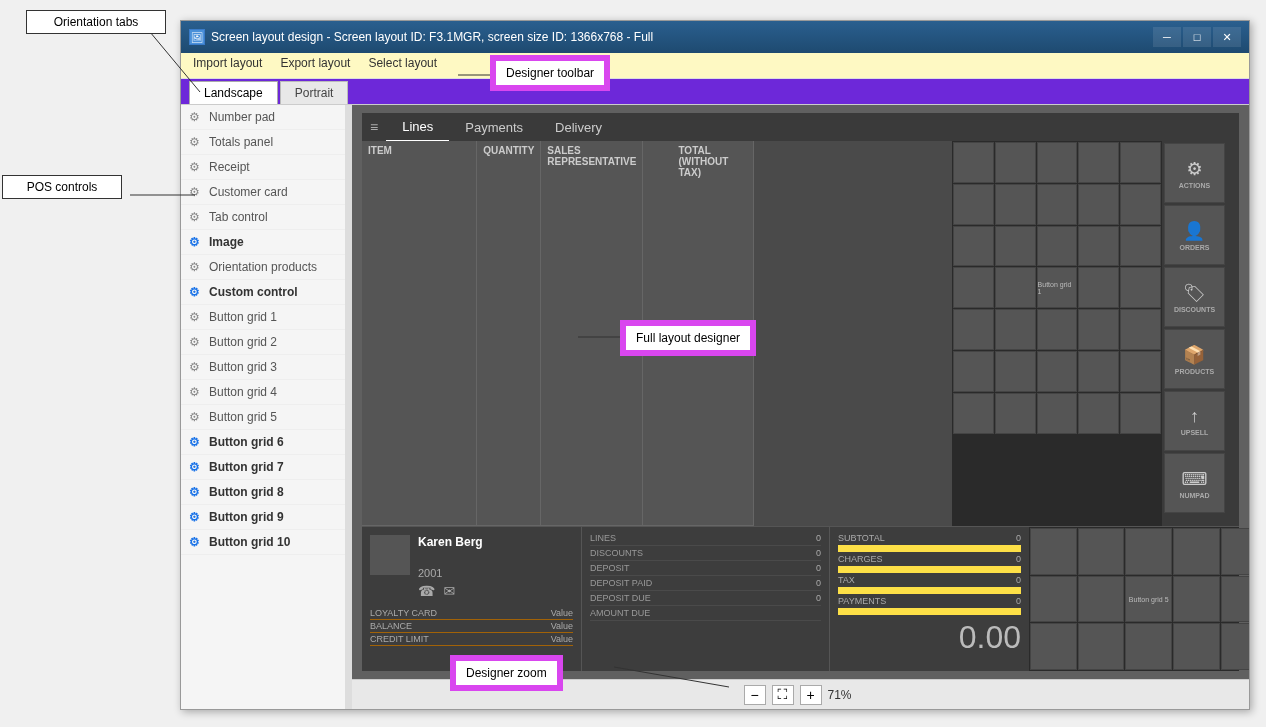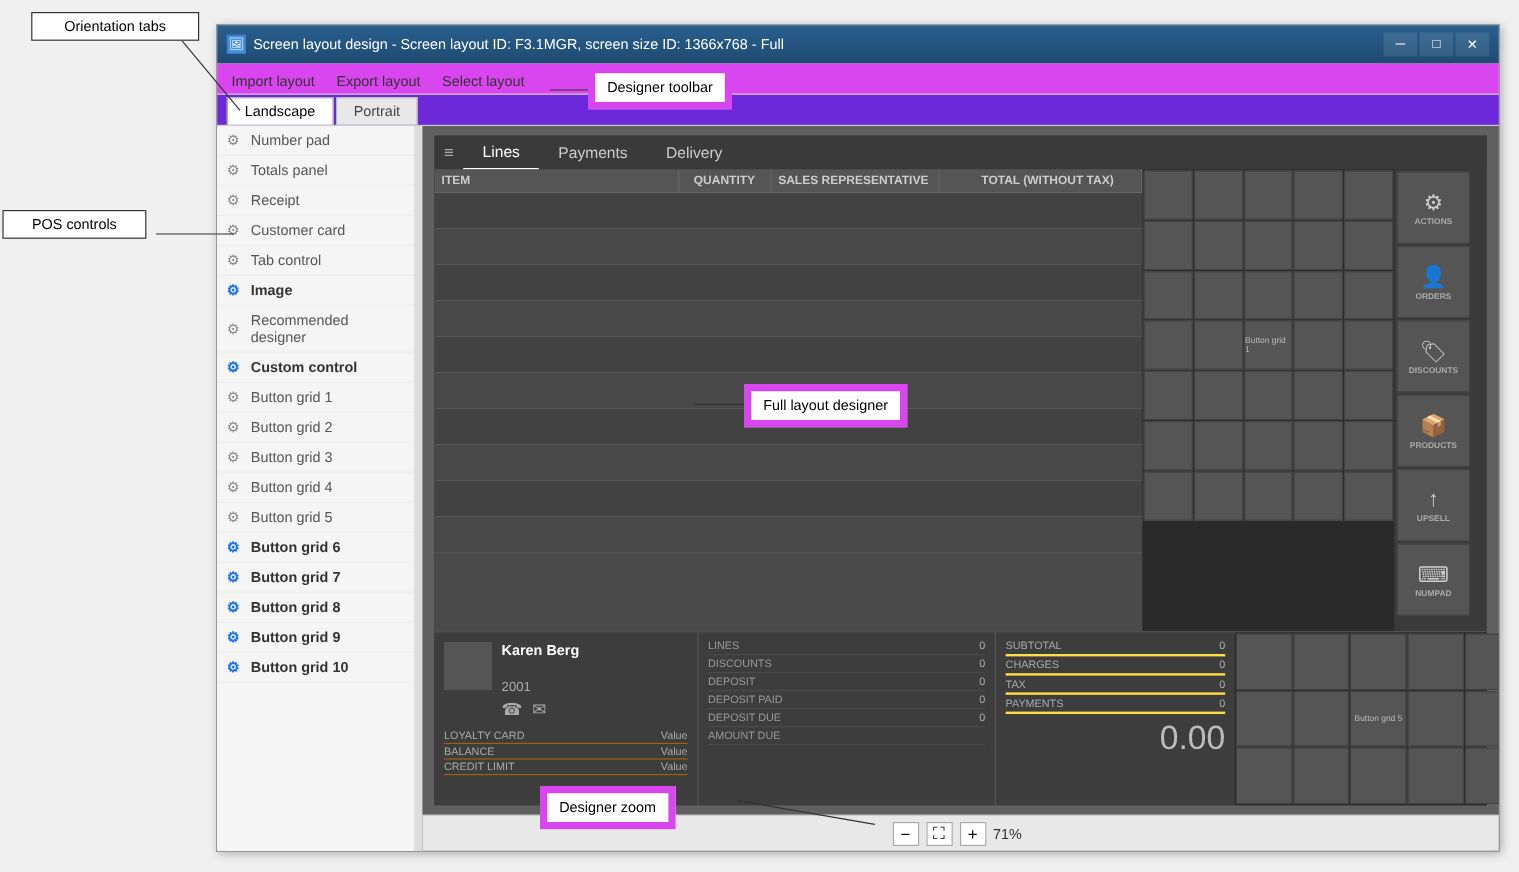--- a/index.html
+++ b/index.html
@@ -68,24 +68,24 @@
       font-size: 11px;
       cursor: pointer;
       display: flex;
       align-items: center;
       justify-content: center;
     }
 
     
     .menu-bar {
       height: 26px;
-      background: #d946ef;
+      background: #fef9c3;
       border-bottom: 1px solid #ddd;
       display: flex;
-      align-items: flex-end;
+      align-items: flex-start;
       padding: 0 4px;
       gap: 2px;
     }
     .menu-item {
       padding: 3px 8px;
       font-size: 12px;
       cursor: pointer;
       color: #333;
     }
 
@@ -206,21 +206,20 @@
       flex: 1;
       display: flex;
       overflow: hidden;
     }
 
     
     .lines-panel {
       width: 590px;
       background: #4a4a4a;
       display: flex;
-      flex-direction: column;
     }
     .lines-header {
       display: flex;
       background: #555;
       border-bottom: 1px solid #666;
     }
     .lines-col {
       padding: 4px 6px;
       font-size: 10px;
       color: #ccc;
@@ -350,24 +349,24 @@
       width: 200px;
       padding: 4px 8px;
       font-size: 9px;
       color: #aaa;
       border-left: 1px solid #555;
     }
     .total-line {
       display: flex;
       justify-content: space-between;
       padding: 2px 0;
-      border-bottom: 2px solid #fde047;
+      border-bottom: 7px solid #fde047;
     }
     .grand-total {
-      font-size: 28px;
+      font-size: 32px;
       color: #bbb;
       text-align: right;
       margin-top: 4px;
     }
 
     
     .zoom-bar {
       position: absolute;
       bottom: 0; left: 0; right: 0;
       height: 30px;
@@ -470,21 +469,21 @@
       <div class="panel-item">
         <span class="gear-icon">⚙</span>
         <span>Tab control</span>
       </div>
       <div class="panel-item bold">
         <span class="gear-icon active">⚙</span>
         <span>Image</span>
       </div>
       <div class="panel-item">
         <span class="gear-icon">⚙</span>
-        <span>Recommended designer</span>
+        <span>Orientation products</span>
       </div>
       <div class="panel-item bold">
         <span class="gear-icon active">⚙</span>
         <span>Custom control</span>
       </div>
       <div class="panel-item">
         <span class="gear-icon">⚙</span>
         <span>Button grid 1</span>
       </div>
       <div class="panel-item">

